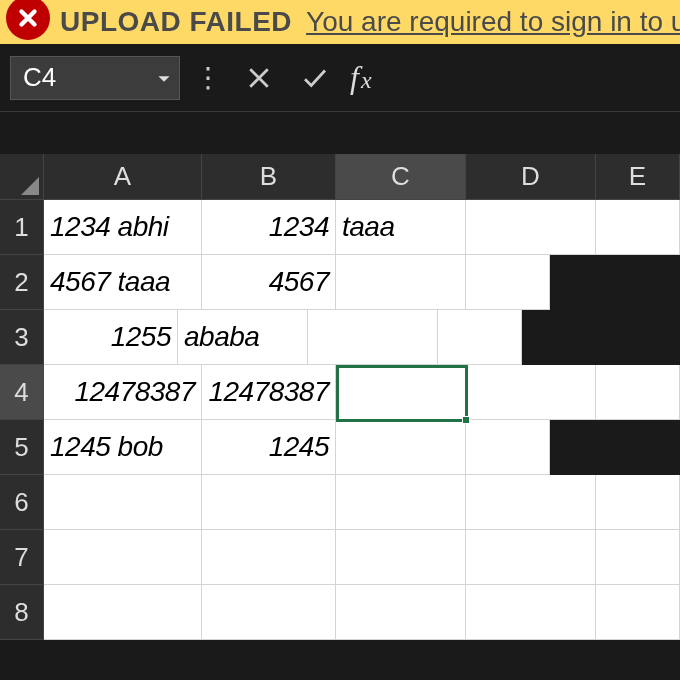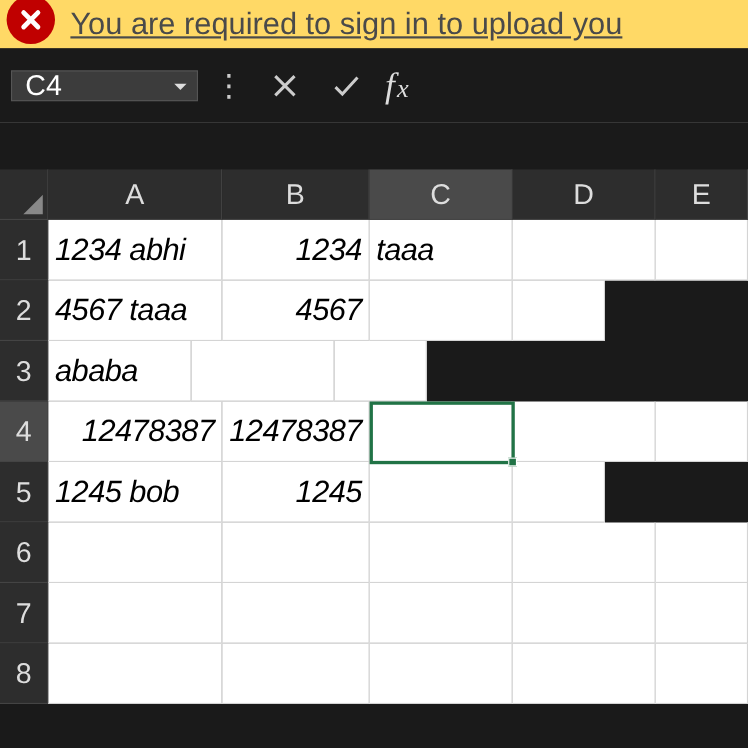--- a/index.html
+++ b/index.html
@@ -52,21 +52,21 @@
     background: #1a1a1a;
     height: 68px;
     display: flex;
     align-items: center;
     gap: 14px;
     padding: 10px 10px 10px 10px;
     border-bottom: 1px solid #3a3a3a;
   }
   .name-box {
     width: 170px;
-    height: 28px;
+    height: 44px;
     background: #3c3c3c;
     border: 1px solid #555;
     display: flex;
     align-items: center;
     justify-content: space-between;
     padding: 0 8px 0 12px;
     color: #fff;
     font-size: 26px;
   }
   .name-box .chev svg { width: 14px; height: 14px; }
@@ -169,20 +169,21 @@
 </style>
 </head>
 <body>
 
 <div class="banner">
   <div class="circle">
     <svg viewBox="0 0 24 24">
         <path d="M6 6 L18 18 M18 6 L6 18" stroke="#fff" stroke-width="4" stroke-linecap="round"></path>
       </svg>
   </div>
+  <span class="title">UPLOAD FAILED</span>
   <span class="link">You are required to sign in to upload you</span>
 </div>
 
 <div class="fbar">
   <div class="name-box">
     <span>C4</span>
     <span class="chev">
       <svg viewBox="0 0 10 10">
           <path d="M1 3 L5 7 L9 3" fill="#ddd"></path>
         </svg>
@@ -234,20 +235,21 @@
   <div class="row">
     <div class="row-h">2</div>
     <div class="cell col-A txt">4567 taaa</div>
     <div class="cell col-B num">4567</div>
     <div class="cell col-D"></div>
     <div class="cell col-E"></div>
   </div>
 
   <div class="row">
     <div class="row-h">3</div>
+    <div class="cell col-B num">1255</div>
     <div class="cell col-C txt">ababa</div>
     <div class="cell col-D"></div>
     <div class="cell col-E"></div>
   </div>
 
   <div class="row">
     <div class="row-h active">4</div>
     <div class="cell col-A num">12478387</div>
     <div class="cell col-B num">12478387</div>
     <div class="cell col-C txt"></div>

